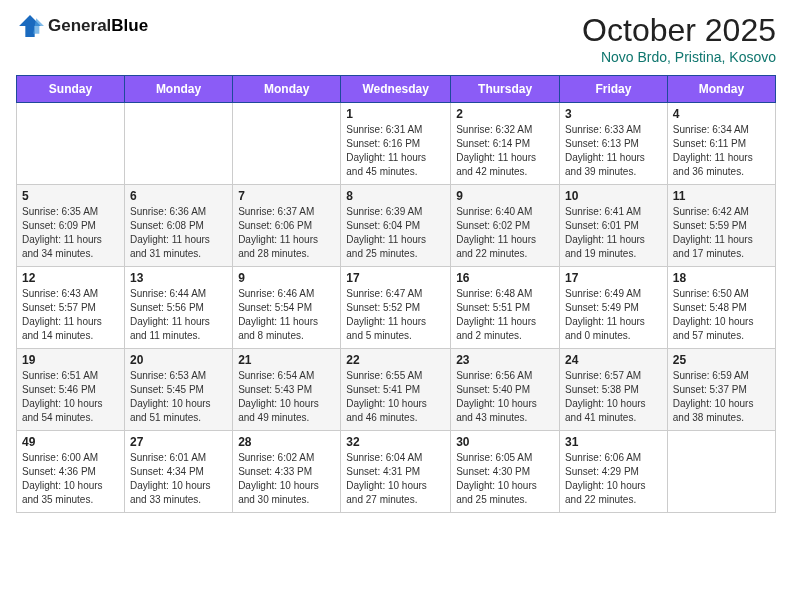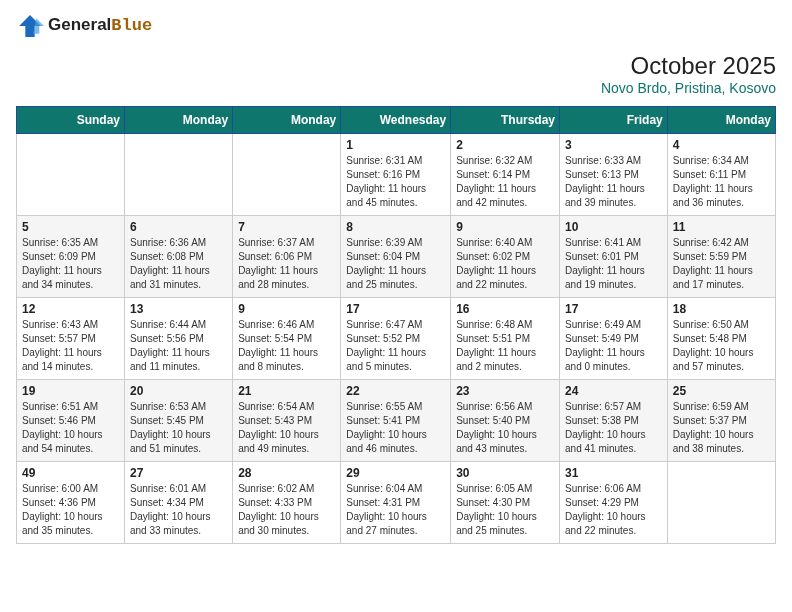--- a/index.html
+++ b/index.html
@@ -26,41 +26,40 @@
       gap: 4px;
     }
     .logo-icon {
       width: 28px;
       height: 28px;
     }
     .title-block {
       text-align: right;
     }
     .month-title {
-      font-size: 24px;
+      font-size: 32px;
       font-weight: normal;
       color: #222;
-      margin-top: 40px;
     }
     .location {
       font-size: 14px;
       color: #0f766e;
     }
     .calendar-table {
       width: 100%;
       border-collapse: collapse;
       border: 1px solid #ccc;
     }
     .calendar-table th {
-      background-color: #0f766e;
+      background-color: #8b5cf6;
       color: #fff;
       font-size: 12px;
       font-weight: bold;
       padding: 6px 4px;
-      text-align: right;
+      text-align: center;
       border: 1px solid #1e4a9a;
     }
     .calendar-table td {
       vertical-align: top;
       font-size: 10px;
       color: #222;
       padding: 4px 5px;
       border: 1px solid #ccc;
       width: 113px;
       height: 82px;
@@ -88,21 +87,21 @@
 <body>
 
 <div class="container">
   <div class="header">
     <div class="logo">
       <svg class="logo-icon" viewBox="0 0 36 36">
         <polygon points="18,4 32,18 24,18 24,32 12,32 12,18 4,18" fill="#1a6abf"></polygon>
         <polygon points="26,8 36,18 30,18 30,28 22,28" fill="#4a9de0" opacity="0.7"></polygon>
       </svg>
       <div>
-        <div style="font-size:17px;font-weight:bold;color:#222;line-height:1.1;">General<span style="color:#a16207;font-family:Liberation Mono, monospace;">Blue</span></div>
+        <div style="font-size:17px;font-weight:bold;color:#222;line-height:1.1;">General<span style="color:#000000;">Blue</span></div>
       </div>
     </div>
     <div class="title-block">
       <div class="month-title">October 2025</div>
       <div class="location">Novo Brdo, Pristina, Kosovo</div>
     </div>
   </div>
 
   <table class="calendar-table">
     <thead>
@@ -235,21 +234,21 @@
           </td>
           <td>
             <span class="day-num">27</span>
             <div class="day-info">Sunrise: 6:01 AM<br>Sunset: 4:34 PM<br>Daylight: 10 hours and 33 minutes.</div>
           </td>
           <td>
             <span class="day-num">28</span>
             <div class="day-info">Sunrise: 6:02 AM<br>Sunset: 4:33 PM<br>Daylight: 10 hours and 30 minutes.</div>
           </td>
           <td>
-            <span class="day-num">29</span>
+            <span class="day-num">32</span>
             <div class="day-info">Sunrise: 6:04 AM<br>Sunset: 4:31 PM<br>Daylight: 10 hours and 27 minutes.</div>
           </td>
           <td>
             <span class="day-num">30</span>
             <div class="day-info">Sunrise: 6:05 AM<br>Sunset: 4:30 PM<br>Daylight: 10 hours and 25 minutes.</div>
           </td>
           <td>
             <span class="day-num">31</span>
             <div class="day-info">Sunrise: 6:06 AM<br>Sunset: 4:29 PM<br>Daylight: 10 hours and 22 minutes.</div>
           </td>

